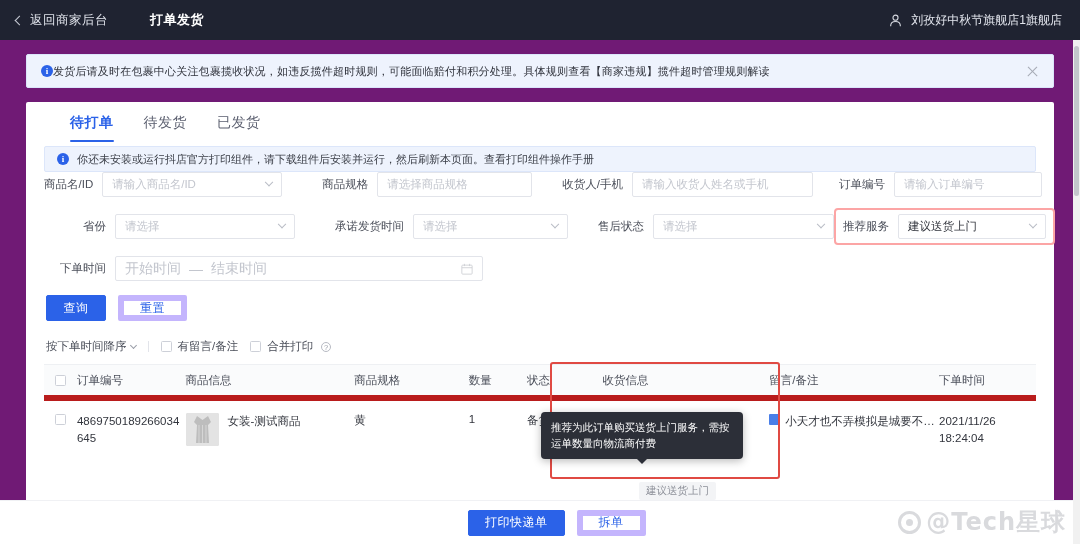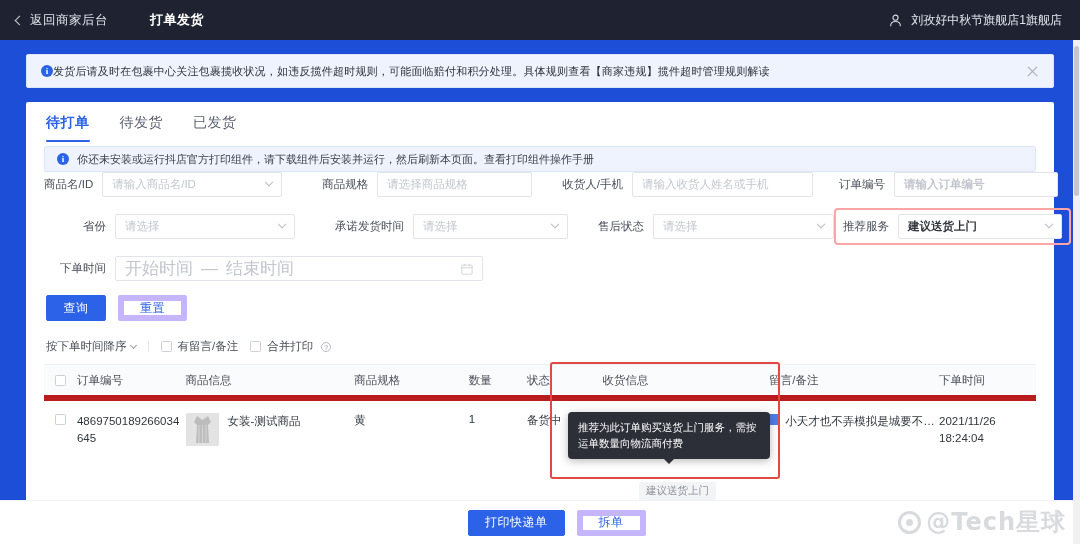--- a/index.html
+++ b/index.html
@@ -2,21 +2,21 @@
 <html><head>
 <meta charset="utf-8">
 <style>
   * { box-sizing: border-box; margin: 0; padding: 0; }
   html, body {
     width: 1080px; height: 544px;
     font-family: "Liberation Sans", "DejaVu Sans", sans-serif;
     background: #ffffff;
     overflow: hidden;
   }
-  .app { position: relative; width: 1080px; height: 544px; background: #1d4ed8; }
+  .app { position: relative; width: 1080px; height: 544px; background: #701a75; }
 
   
   .topbar {
     height: 40px; background: #1f2331; display: flex; align-items: center;
     padding: 0 14px; color: #e7e9ee;
   }
   .back-group { display: flex; align-items: center; gap: 7px; cursor: pointer; }
   .chev-left {
     width: 7px; height: 7px; border-left: 1.6px solid #c9ccd6;
     border-bottom: 1.6px solid #c9ccd6; transform: rotate(45deg); margin-left: 2px;
@@ -49,21 +49,21 @@
   }
   .alert-close:before { transform: rotate(45deg); }
   .alert-close:after  { transform: rotate(-45deg); }
 
   .card {
     background: #ffffff; margin-top: 14px; border-radius: 2px;
     padding: 0 18px 10px 18px; min-height: 400px;
   }
 
   
-  .tabs { display: flex; gap: 30px; height: 42px; align-items: center; padding-left: 2px; }
+  .tabs { display: flex; gap: 30px; height: 42px; align-items: center; padding-left: 2px; margin-left: 24px; }
   .tab {
     font-size: 14px; color: #5c6070; cursor: pointer; position: relative;
     height: 42px; display: flex; align-items: center; letter-spacing: .5px;
   }
   .tab.active { color: #2b62e8; font-weight: 700; }
   .tab.active:after {
     content: ""; position: absolute; bottom: 2px; left: 0; right: 0;
     height: 2.5px; background: #2b62e8; border-radius: 2px;
   }
 
@@ -88,30 +88,30 @@
     color: #c3c6ce; position: relative;
   }
   .fctl.filled { color: #32353d; }
   .fctl .caret {
     margin-left: auto; width: 6px; height: 6px; border-right: 1.2px solid #b9bcc5;
     border-bottom: 1.2px solid #b9bcc5; transform: rotate(45deg) translate(-2px,-2px);
   }
   .w180 { width: 180px; }
   .w160 { width: 181px; }
   .w155 { width: 155px; }
-  .w148 { width: 164px; font-weight: bold; }
+  .w148 { width: 148px; }
 
   .hl-wrap {
     border: 2px solid #fca5a5; border-radius: 4px; padding: 4px 7px;
     display: flex; align-items: center; margin-left: auto;
   }
 
   .daterange {
     width: 368px; height: 25px; border: 1px solid #e2e4ea; border-radius: 2px;
-    background: #fff; display: flex; align-items: center; padding: 0 9px; font-size: 17px;
+    background: #fff; display: flex; align-items: center; padding: 0 9px; font-size: 14px;
   }
   .daterange .ph { color: #c3c6ce; }
   .daterange .sep { color: #c3c6ce; margin: 0 8px; }
   .cal-icon { margin-left: auto; width: 12px; height: 12px; display: block; opacity: .5; }
 
   .btnrow { display: flex; gap: 12px; margin-top: 14px; padding-left: 2px; }
   .btn {
     height: 26px; min-width: 60px; border-radius: 2px; font-size: 12px;
     display: inline-flex; align-items: center; justify-content: center; cursor: pointer;
     padding: 0 16px; letter-spacing: .5px;
@@ -406,21 +406,21 @@
           </div>
           <div class="c-time time-val">2021/11/26 18:24:04</div>
         </div>
 
         <div style="position:absolute; left:595px; top:92px;">
           <span class="svc-pill">建议送货上门</span>
         </div>
 
         <div class="col-highlight" style="left:506px; top:-2px; width:230px; height:117px;"></div>
 
-        <div class="tooltip" style="left:524px; top:48px;">
+        <div class="tooltip" style="left:497px; top:48px;">
           <span>推荐为此订单购买送货上门服务，需按运单数量向物流商付费</span>
         </div>
       </div>
 
     </div>
   </div>
 
   <div class="footer">
     <div class="btn btn-primary">打印快递单</div>
     <div class="btn btn-default">拆单</div>

